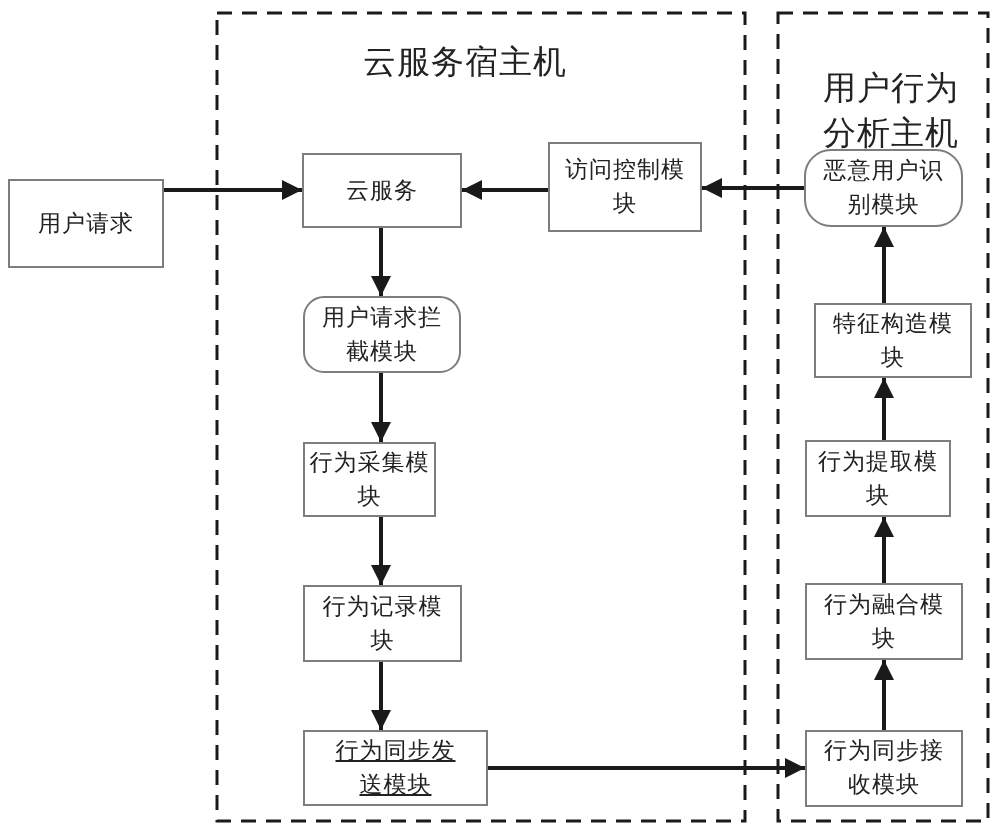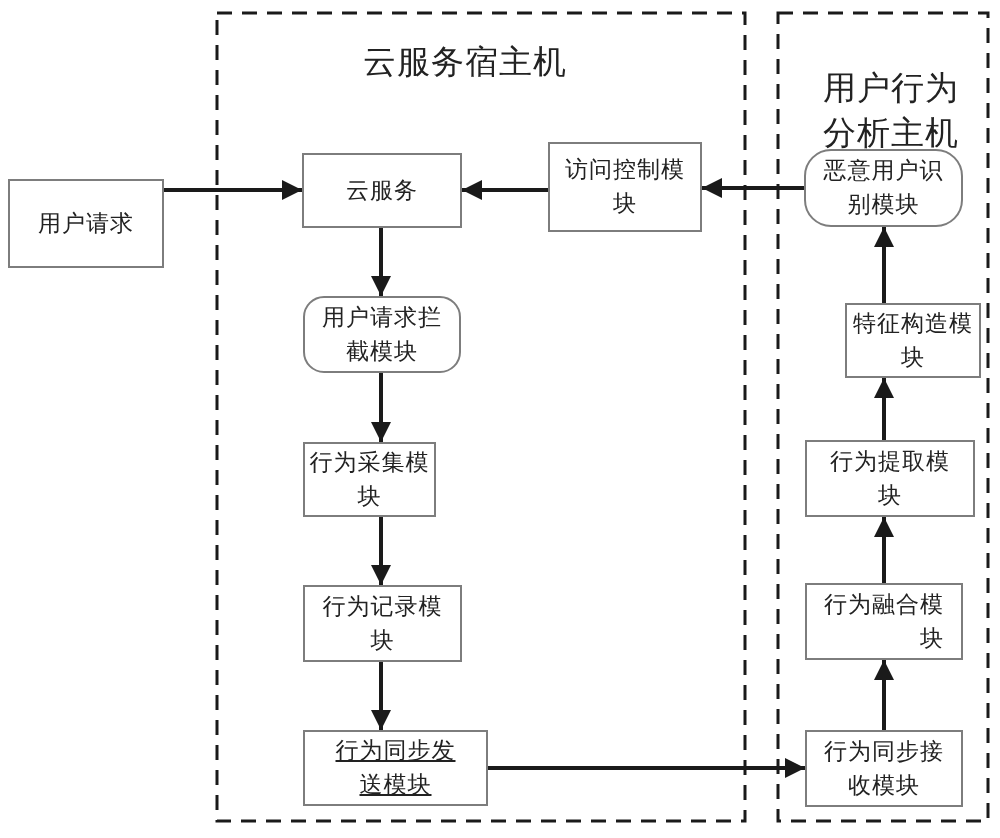--- a/index.html
+++ b/index.html
@@ -115,33 +115,33 @@
   <div class="node" style="left:303px; top:585px; width:159px; height:77px;align-items:center;">
     <span>行为记录模
 块</span>
   </div>
 
   <div class="node" style="left:303px; top:730px; width:185px; height:76px;text-decoration:underline;">
     <span>行为同步发
 送模块</span>
   </div>
 
-  <div class="node" style="left:845px; top:303px; width:136px; height:75px;">
+  <div class="node" style="left:814px; top:303px; width:158px; height:75px;">
     <span>特征构造模
 块</span>
   </div>
 
-  <div class="node" style="left:805px; top:440px; width:170px; height:77px;">
+  <div class="node" style="left:805px; top:440px; width:146px; height:77px;">
     <span>行为提取模
 块</span>
   </div>
 
-  <div class="node" style="left:805px; top:583px; width:158px; height:77px;text-align:right;">
+  <div class="node" style="left:805px; top:583px; width:158px; height:77px;">
     <span>行为融合模
 块</span>
   </div>
 
-  <div class="node" style="left:805px; top:730px; width:158px; height:77px;">
+  <div class="node" style="left:805px; top:730px; width:158px; height:77px;font-family:Liberation Mono, monospace;">
     <span>行为同步接
 收模块</span>
   </div>
 
 </div>
 
 </body></html>

